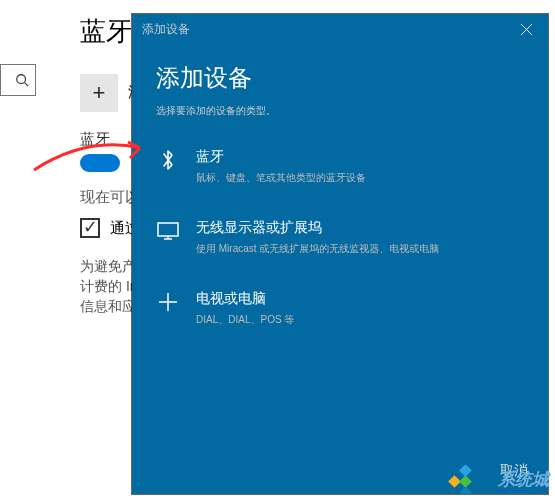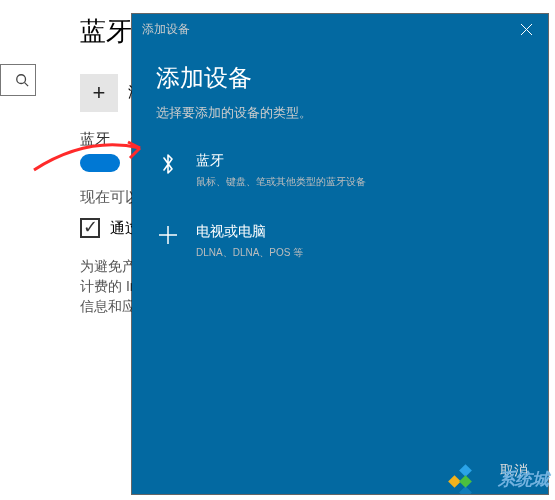--- a/index.html
+++ b/index.html
@@ -91,21 +91,21 @@
   }
   .dlg-header-title { font-size: 12px; color: #ccc; }
   .dlg-close {
     position: absolute; right: 0; top: 0;
     width: 44px; height: 30px;
     display: flex; align-items: center; justify-content: center;
     color: #fff;
   }
   .dlg-body { padding: 18px 24px 0 24px; }
   .dlg-title { font-size: 24px; font-weight: 400; margin-bottom: 10px; }
-  .dlg-sub { font-size: 13px; color: #ccc; margin-bottom: 22px; }
+  .dlg-sub { font-size: 10px; color: #ccc; margin-bottom: 22px; }
   .opt {
     display: flex; gap: 16px; align-items: flex-start;
     padding: 8px 0; margin-bottom: 18px;
   }
   .opt-icon {
     width: 24px; height: 24px; flex: 0 0 24px;
     display: flex; align-items: center; justify-content: center;
     color: #fff;
   }
   .opt-text .t1 { font-size: 14px; }
@@ -183,31 +183,44 @@
         <svg width="16" height="22" viewBox="0 0 16 22">
           <path d="M4 5 L12 16 L8 20 L8 2 L12 6 L4 17" stroke="#fff" stroke-width="1.6" fill="none" stroke-linejoin="round" stroke-linecap="round"></path>
         </svg>
       </div>
       <div class="opt-text">
         <div class="t1">蓝牙</div>
         <div class="t2">鼠标、键盘、笔或其他类型的蓝牙设备</div>
       </div>
     </div>
 
+    <div class="opt">
+      <div class="opt-icon">
+        <svg width="22" height="18" viewBox="0 0 22 18">
+          <rect x="1" y="1" width="20" height="13" stroke="#fff" stroke-width="1.5" fill="none"></rect>
+          <line x1="7" y1="17" x2="15" y2="17" stroke="#fff" stroke-width="1.5"></line>
+          <line x1="11" y1="14" x2="11" y2="17" stroke="#fff" stroke-width="1.5"></line>
+        </svg>
+      </div>
+      <div class="opt-text">
+        <div class="t1">无线显示器或扩展坞</div>
+        <div class="t2">使用 Miracast 或无线扩展坞的无线监视器、电视或电脑</div>
+      </div>
+    </div>
 
     <div class="opt">
       <div class="opt-icon">
         <svg width="20" height="20" viewBox="0 0 20 20">
           <line x1="10" y1="1" x2="10" y2="19" stroke="#fff" stroke-width="1.5"></line>
           <line x1="1" y1="10" x2="19" y2="10" stroke="#fff" stroke-width="1.5"></line>
         </svg>
       </div>
       <div class="opt-text">
         <div class="t1">电视或电脑</div>
-        <div class="t2">DLNA、DLNA、POS 等</div>
+        <div class="t2">DIAL、DIAL、POS 等</div>
       </div>
     </div>
   </div>
 
   <div class="dlg-cancel">取消</div>
 </div>
 
 <div class="wm">
   <svg width="30" height="30" viewBox="0 0 30 30">
     <rect x="13" y="2" width="9" height="9" transform="rotate(45 17.5 6.5)" fill="#2aa3e8"></rect>

